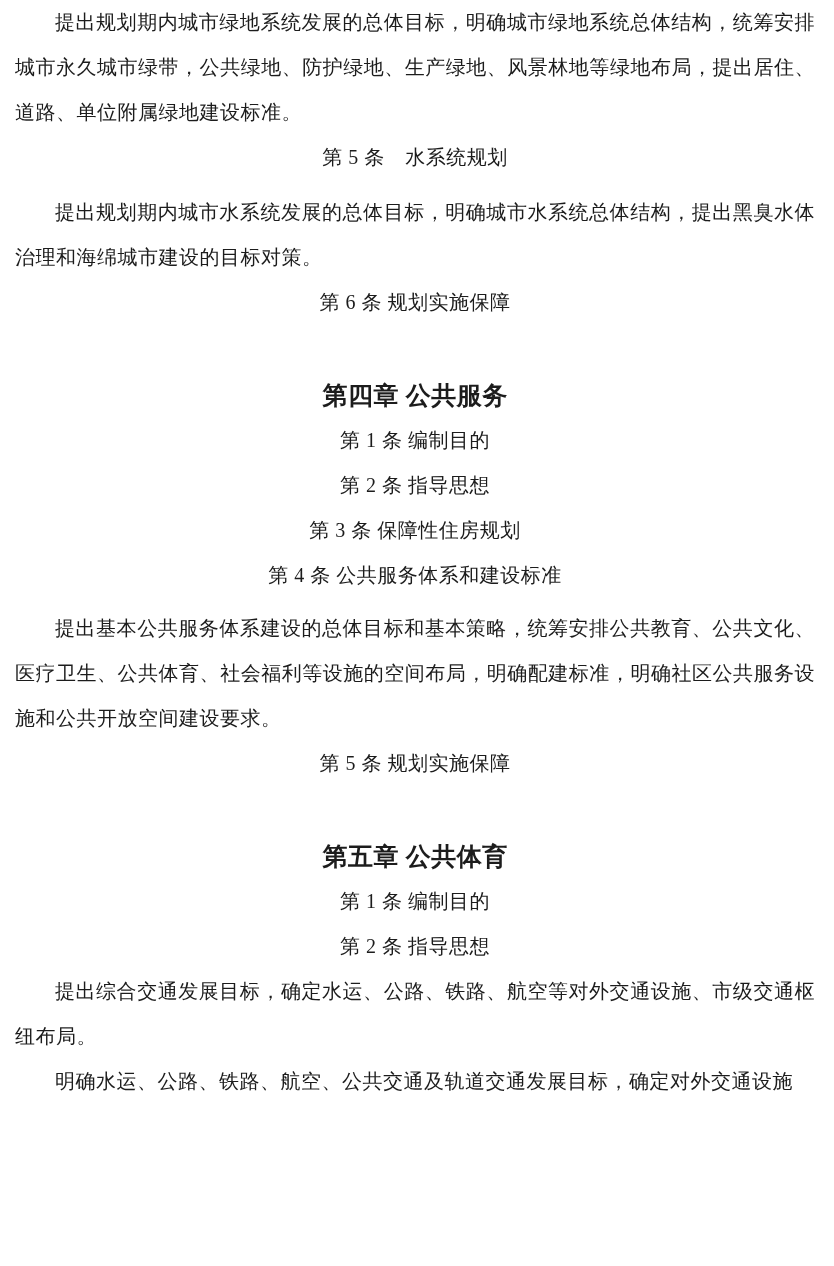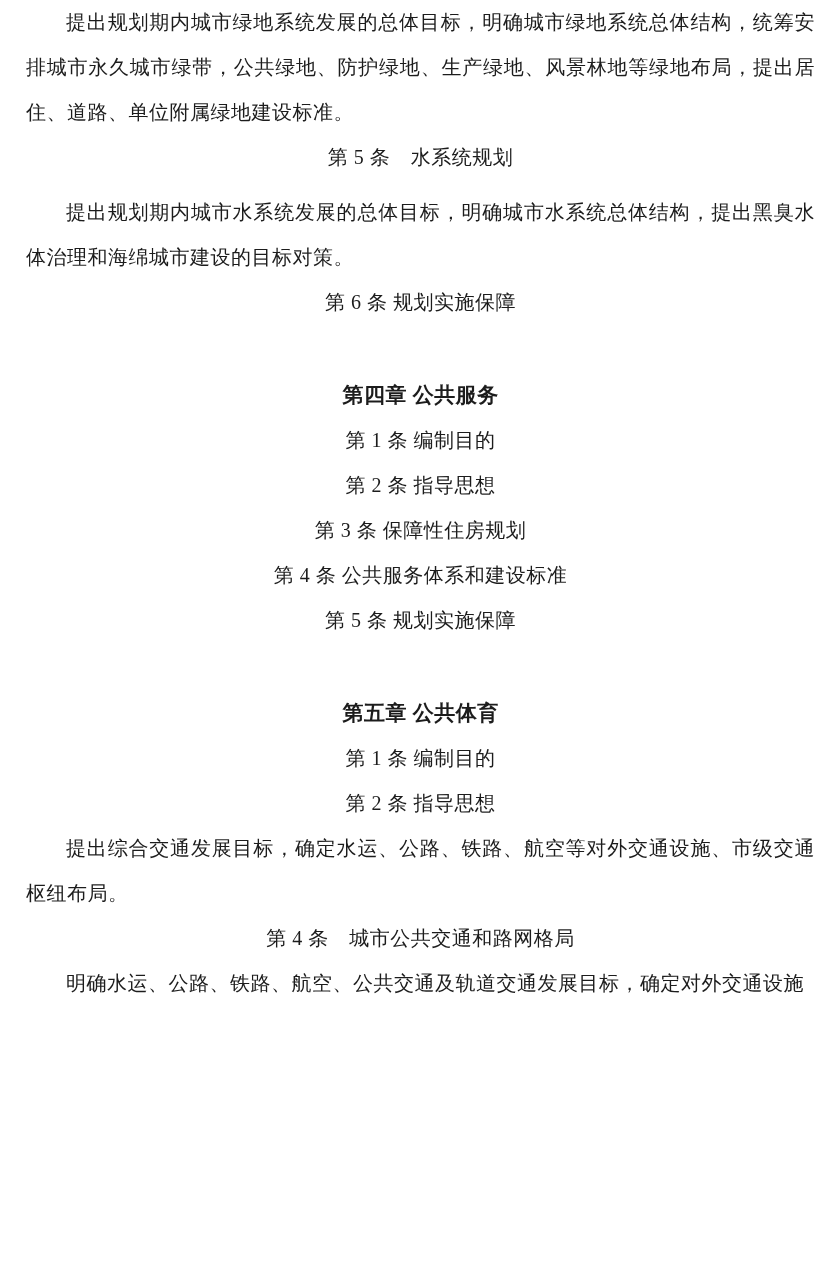--- a/index.html
+++ b/index.html
@@ -7,62 +7,62 @@
     padding: 0;
     background: #ffffff;
   }
   .page {
     position: relative;
     width: 834px;
     height: 1266px;
     overflow: hidden;
     box-sizing: border-box;
     background: #ffffff;
-    padding: 0 19px 0 26px;
+    padding: 0 19px 0 15px;
     font-family: "Liberation Serif", "DejaVu Serif", serif;
     font-size: 20px;
     color: #1c1c1c;
   }
   .page p {
     margin: 0;
     line-height: 45px;
     letter-spacing: 0.5px;
   }
   .body-para {
     text-indent: 2em;
     text-align: justify;
     text-justify: inter-character;
   }
   .article-heading {
     text-align: center;
   }
   .chapter-heading {
     text-align: center;
     font-weight: bold;
-    font-size: 21px;
+    font-size: 25px;
     margin-top: 48px !important;
   }
   .gap-sm { margin-top: 10px !important; }
   .gap-xs { margin-top: 8px !important; }
 </style>
 </head>
 <body>
 
 <div class="page">
   <p class="body-para">提出规划期内城市绿地系统发展的总体目标，明确城市绿地系统总体结构，统筹安排城市永久城市绿带，公共绿地、防护绿地、生产绿地、风景林地等绿地布局，提出居住、道路、单位附属绿地建设标准。</p>
   <p class="article-heading">第 5 条　水系统规划</p>
   <p class="body-para gap-sm">提出规划期内城市水系统发展的总体目标，明确城市水系统总体结构，提出黑臭水体治理和海绵城市建设的目标对策。</p>
   <p class="article-heading">第 6 条 规划实施保障</p>
 
   <p class="chapter-heading">第四章  公共服务</p>
   <p class="article-heading">第 1 条 编制目的</p>
   <p class="article-heading">第 2 条 指导思想</p>
   <p class="article-heading">第 3 条 保障性住房规划</p>
   <p class="article-heading">第 4 条 公共服务体系和建设标准</p>
+  <p class="body-para gap-xs">提出基本公共服务体系建设的总体目标和基本策略，统筹安排公共教育、公共文化、医疗卫生、公共体育、社会福利等设施的空间布局，明确配建标准，明确社区公共服务设施和公共开放空间建设要求。</p>
   <p class="article-heading">第 5 条 规划实施保障</p>
 
   <p class="chapter-heading">第五章  公共体育</p>
   <p class="article-heading">第 1 条 编制目的</p>
   <p class="article-heading">第 2 条 指导思想</p>
   <p class="body-para">提出综合交通发展目标，确定水运、公路、铁路、航空等对外交通设施、市级交通枢纽布局。</p>
-  <p class="article-heading">第 4 条　城市公共交通和路网格局</p>
   <p class="body-para">明确水运、公路、铁路、航空、公共交通及轨道交通发展目标，确定对外交通设施</p>
 </div>
 
 </body></html>

